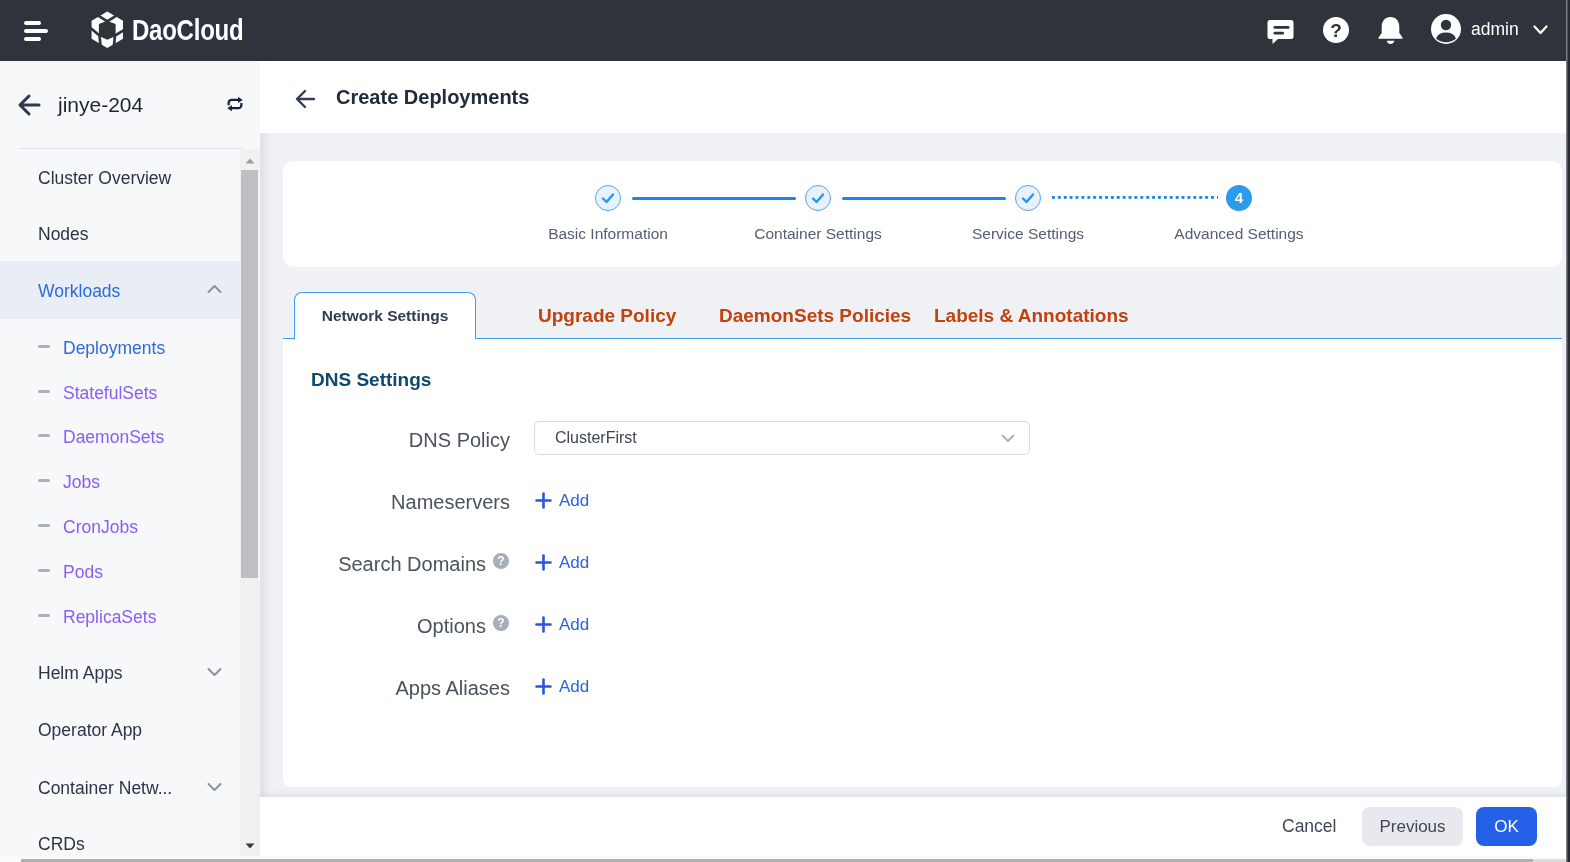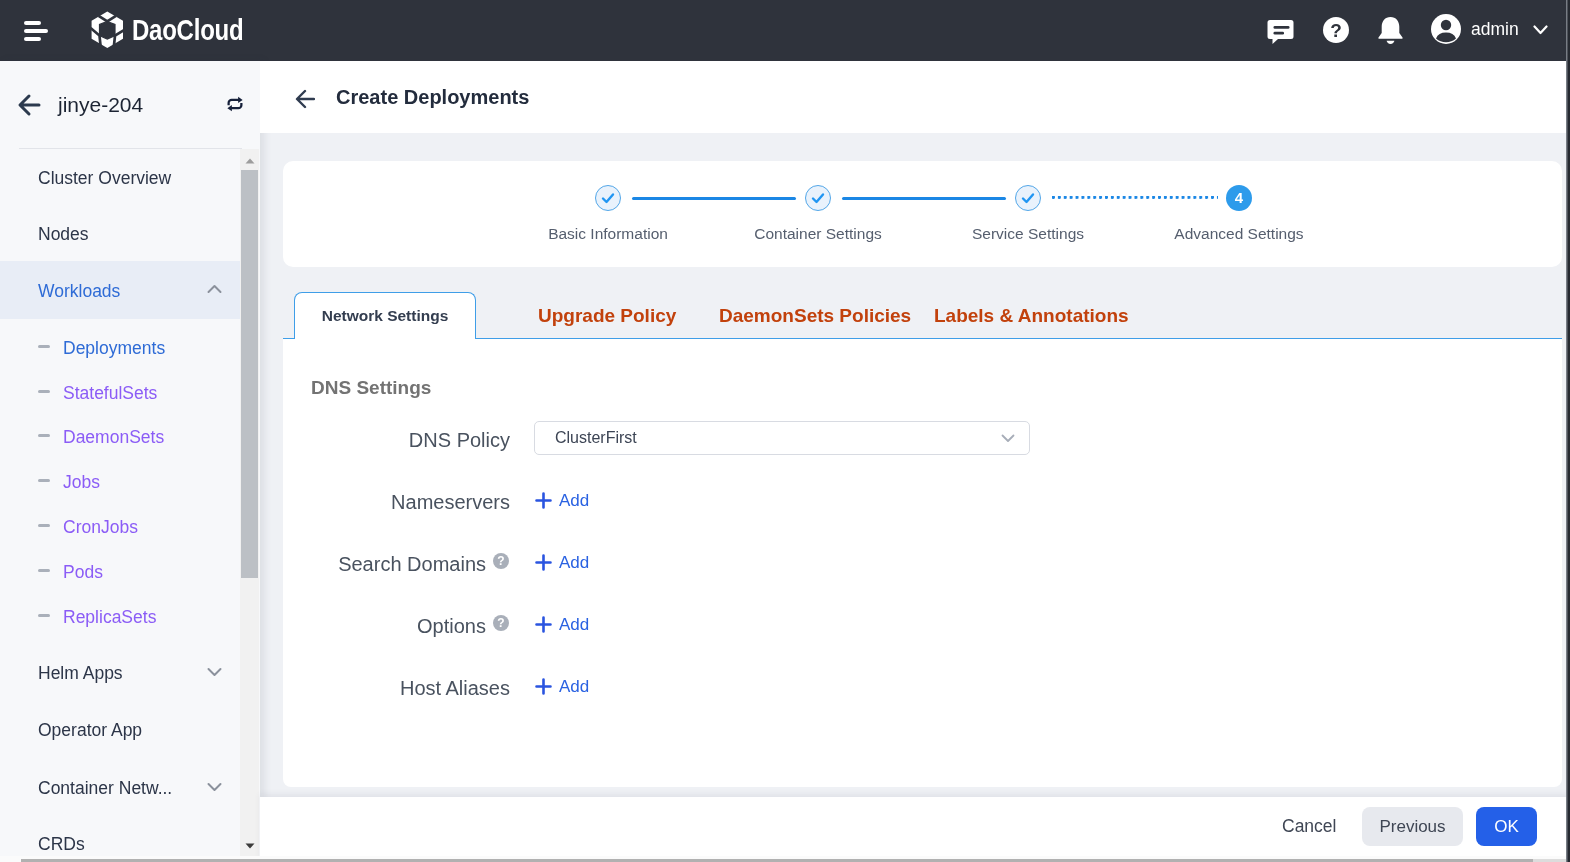--- a/index.html
+++ b/index.html
@@ -188,36 +188,36 @@
 <div class="step-label" style="left:928px;">Service Settings</div>
 <div class="step-label" style="left:1139px;">Advanced Settings</div>
 
 <div id="tab-underline"></div>
 <div id="tab-active">Network Settings</div>
 <div class="tab-inactive" style="left:538px;">Upgrade Policy</div>
 <div class="tab-inactive" style="left:719px;">DaemonSets Policies</div>
 <div class="tab-inactive" style="left:934px;">Labels &amp; Annotations</div>
 <div id="content-card"></div>
 
-<div class="abs" style="left:311px; top:369px; font-size:19px; font-weight:bold; color:#737373;margin-top:8px;">DNS Settings</div>
+<div class="abs" style="left:311px; top:369px; font-size:19px; font-weight:bold; color:#0c4a6e;">DNS Settings</div>
 
 <div class="form-label" style="left:310px; top:429px; width:200px;">DNS Policy</div>
 <div class="abs" style="left:534px; top:421px; width:496px; height:34px; background:#fff; border:1px solid #d8dbe2; border-radius:5px;">
   <div style="position:absolute; left:20px; top:7px; font-size:16px; color:#3c4454;">ClusterFirst</div>
   <svg style="position:absolute; right:14px; top:12px;" width="14" height="9" viewBox="0 0 14 9">
       <path d="M1.5,1.5 7,7 12.5,1.5" stroke="#a7adb8" stroke-width="1.8" fill="none" stroke-linecap="round" stroke-linejoin="round"></path>
     </svg>
 </div>
 
 <div class="form-label" style="left:310px; top:491px; width:200px;">Nameservers</div>
 <div class="form-label" style="left:290px; top:553px; width:196px;">Search Domains</div>
 <div class="abs" style="left:493px; top:553px; width:16px; height:16px; border-radius:50%; background:#a9afb9; color:#fff; font-size:12px; text-align:center; line-height:16px; font-weight:bold;">?</div>
 <div class="form-label" style="left:290px; top:615px; width:196px;">Options</div>
 <div class="abs" style="left:493px; top:615px; width:16px; height:16px; border-radius:50%; background:#a9afb9; color:#fff; font-size:12px; text-align:center; line-height:16px; font-weight:bold;">?</div>
-<div class="form-label" style="left:310px; top:677px; width:200px;">Host Aliases</div>
+<div class="form-label" style="left:310px; top:677px; width:200px;">Apps Aliases</div>
 
 <svg class="abs" style="left:535px; top:492px;" width="17" height="17" viewBox="0 0 17 17">
     <path d="M8.5,1.5 V15.5 M1.5,8.5 H15.5" stroke="#2a54e0" stroke-width="2.6" fill="none" stroke-linecap="round"></path>
   </svg>
 <div class="add-link" style="left:559px; top:491px;">Add</div>
 <svg class="abs" style="left:535px; top:554px;" width="17" height="17" viewBox="0 0 17 17">
     <path d="M8.5,1.5 V15.5 M1.5,8.5 H15.5" stroke="#2a54e0" stroke-width="2.6" fill="none" stroke-linecap="round"></path>
   </svg>
 <div class="add-link" style="left:559px; top:553px;">Add</div>
 <svg class="abs" style="left:535px; top:616px;" width="17" height="17" viewBox="0 0 17 17">

